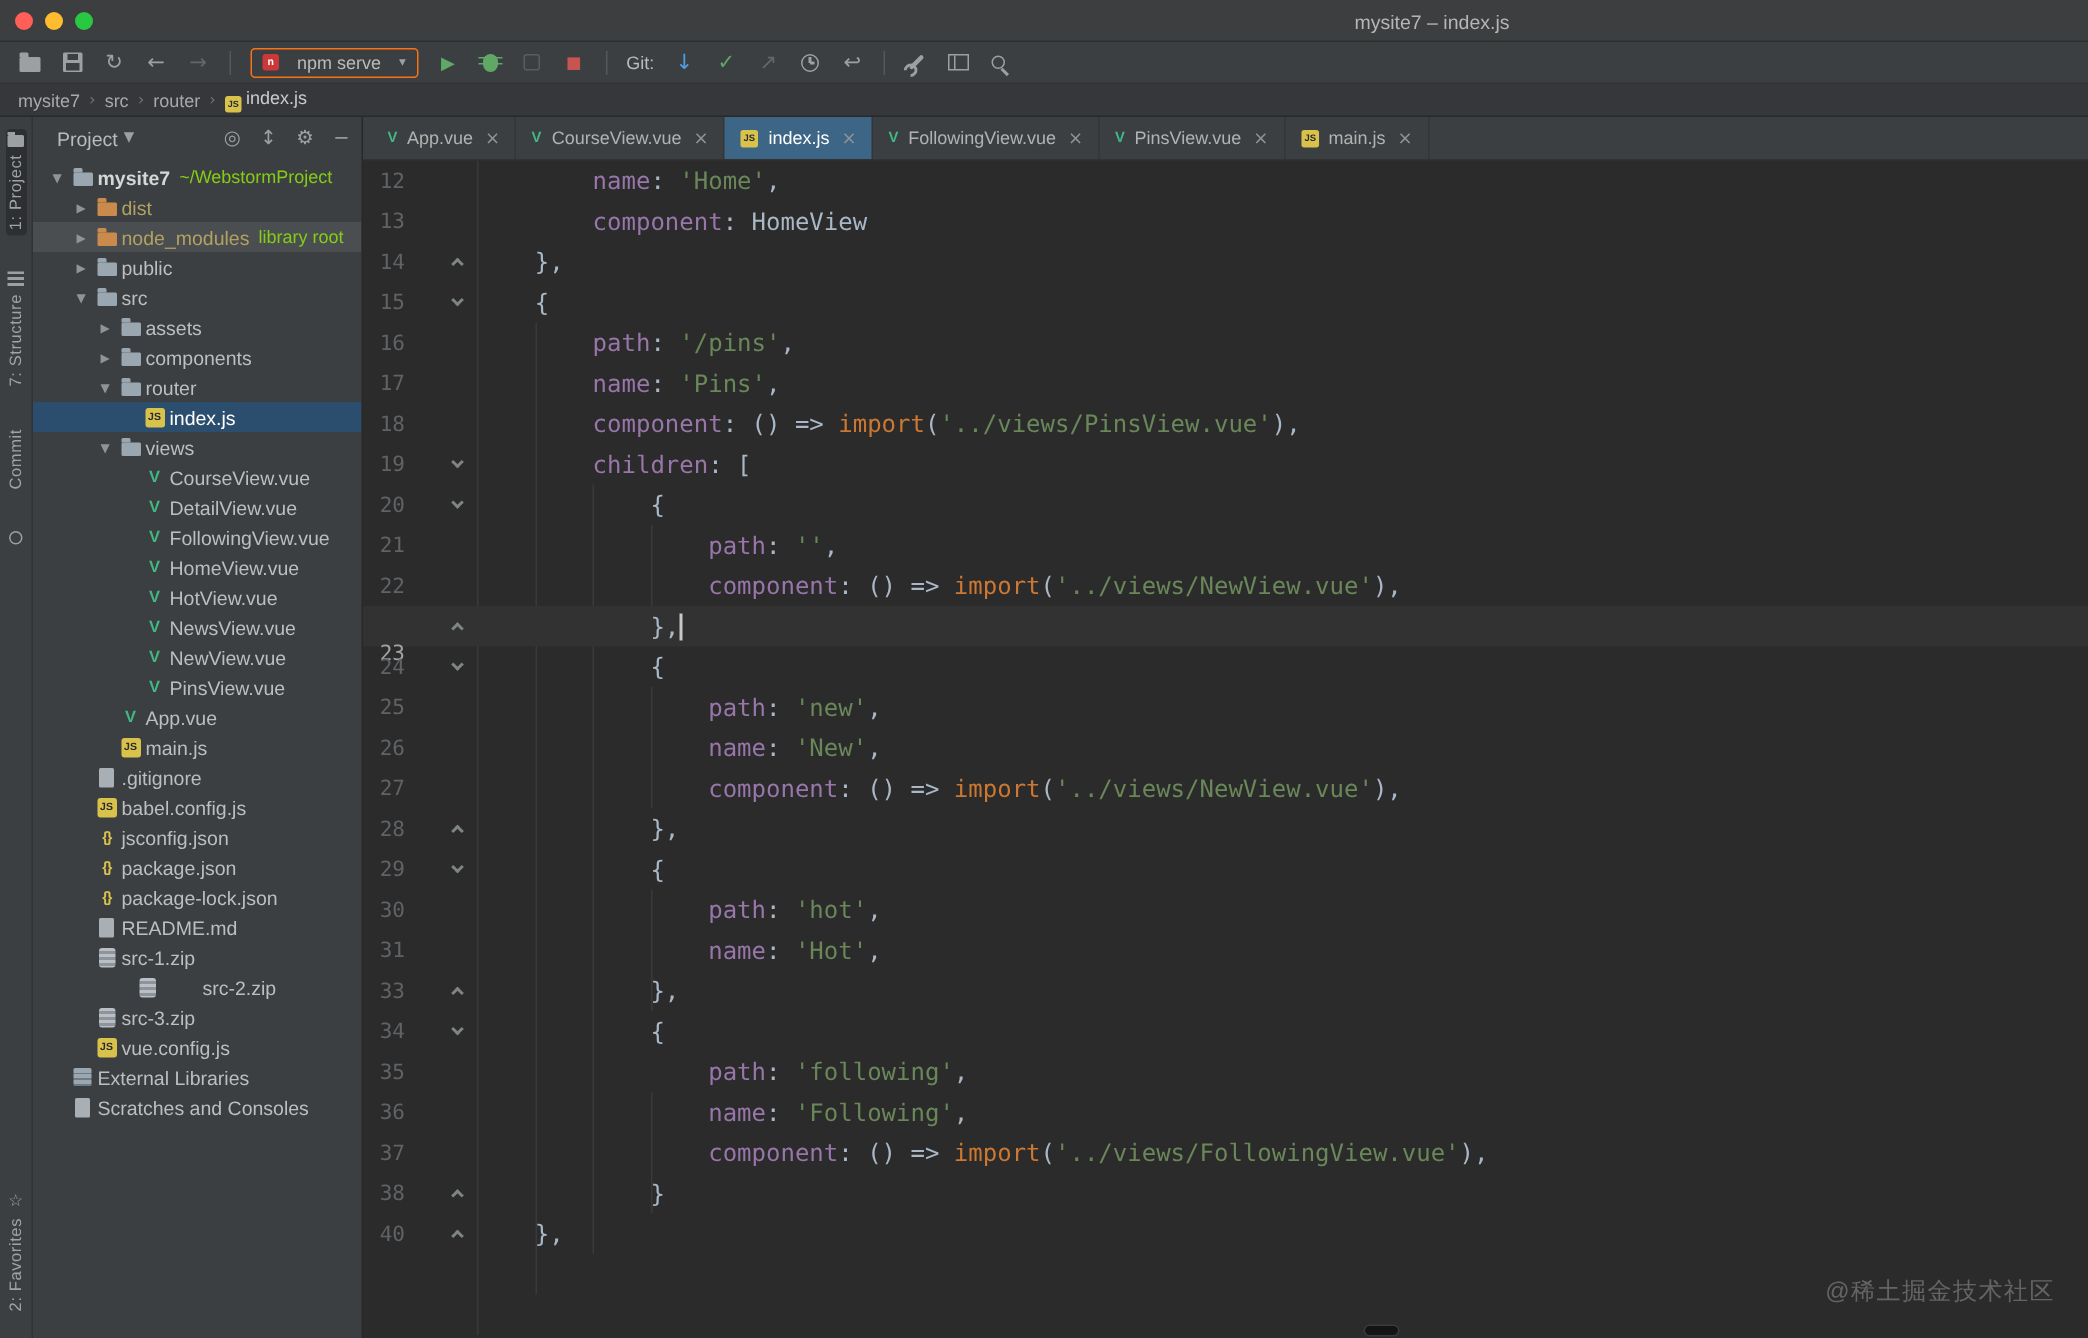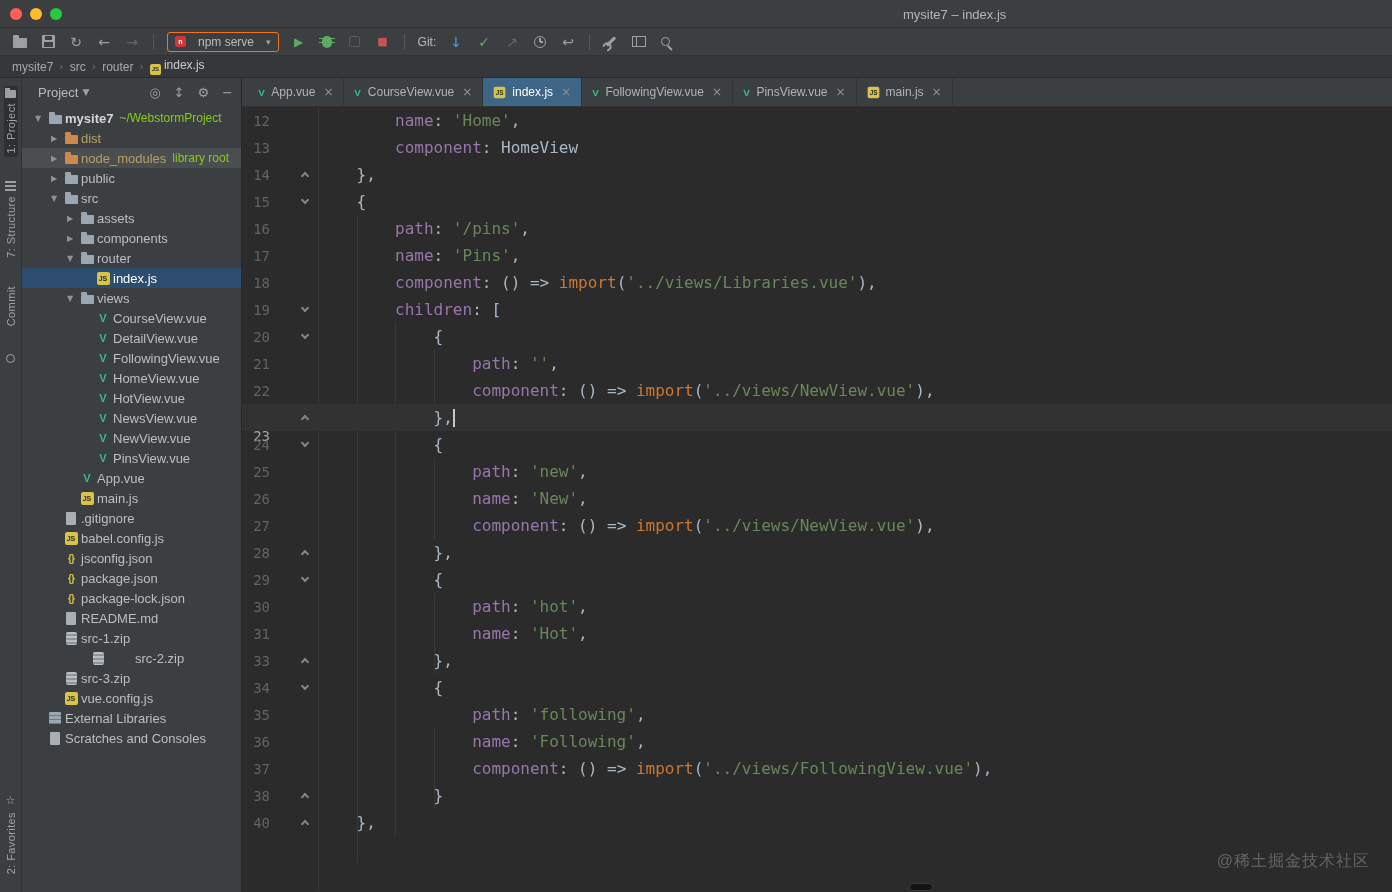--- a/index.html
+++ b/index.html
@@ -512,21 +512,21 @@
             <div class="guide" style="left: calc(12ch + 76px); top: 243px; height: 54px;"></div>
             <div class="guide" style="left: calc(12ch + 76px); top: 351px; height: 81px;"></div>
             <div class="guide" style="left: calc(12ch + 76px); top: 486px; height: 81px;"></div>
             <div class="guide" style="left: calc(12ch + 76px); top: 621px; height: 81px;"></div>
             <div class="cl"><span class="ln">12</span><span class="fold"></span><span class="code"><span class="t-d">        </span><span class="t-k">name</span><span class="t-d">: </span><span class="t-s">'Home'</span><span class="t-d">,</span></span></div>
             <div class="cl"><span class="ln">13</span><span class="fold"></span><span class="code"><span class="t-d">        </span><span class="t-k">component</span><span class="t-d">: HomeView</span></span></div>
             <div class="cl"><span class="ln">14</span><span class="fold"><span class="fchev up"></span></span><span class="code"><span class="t-d">    },</span></span></div>
             <div class="cl"><span class="ln">15</span><span class="fold"><span class="fchev down"></span></span><span class="code"><span class="t-d">    {</span></span></div>
             <div class="cl"><span class="ln">16</span><span class="fold"></span><span class="code"><span class="t-d">        </span><span class="t-k">path</span><span class="t-d">: </span><span class="t-s">'/pins'</span><span class="t-d">,</span></span></div>
             <div class="cl"><span class="ln">17</span><span class="fold"></span><span class="code"><span class="t-d">        </span><span class="t-k">name</span><span class="t-d">: </span><span class="t-s">'Pins'</span><span class="t-d">,</span></span></div>
-            <div class="cl"><span class="ln">18</span><span class="fold"></span><span class="code"><span class="t-d">        </span><span class="t-k">component</span><span class="t-d">: () =&gt; </span><span class="t-o">import</span><span class="t-d">(</span><span class="t-s">'../views/Libraries.vue'</span><span class="t-d">),</span></span></div>
+            <div class="cl"><span class="ln">18</span><span class="fold"></span><span class="code"><span class="t-d">        </span><span class="t-k">component</span><span class="t-d">: () =&gt; </span><span class="t-o">import</span><span class="t-d">(</span><span class="t-s">'../views/PinsView.vue'</span><span class="t-d">),</span></span></div>
             <div class="cl"><span class="ln">19</span><span class="fold"><span class="fchev down"></span></span><span class="code"><span class="t-d">        </span><span class="t-k">children</span><span class="t-d">: [</span></span></div>
             <div class="cl"><span class="ln">20</span><span class="fold"><span class="fchev down"></span></span><span class="code"><span class="t-d">            {</span></span></div>
             <div class="cl"><span class="ln">21</span><span class="fold"></span><span class="code"><span class="t-d">                </span><span class="t-k">path</span><span class="t-d">: </span><span class="t-s">''</span><span class="t-d">,</span></span></div>
             <div class="cl"><span class="ln">22</span><span class="fold"></span><span class="code"><span class="t-d">                </span><span class="t-k">component</span><span class="t-d">: () =&gt; </span><span class="t-o">import</span><span class="t-d">(</span><span class="t-s">'../views/NewView.vue'</span><span class="t-d">),</span></span></div>
             <div class="cl cur"><span class="ln">23</span><span class="fold"><span class="fchev up"></span></span><span class="code"><span class="t-d">            },</span><span class="caret"></span></span></div>
             <div class="cl"><span class="ln">24</span><span class="fold"><span class="fchev down"></span></span><span class="code"><span class="t-d">            {</span></span></div>
             <div class="cl"><span class="ln">25</span><span class="fold"></span><span class="code"><span class="t-d">                </span><span class="t-k">path</span><span class="t-d">: </span><span class="t-s">'new'</span><span class="t-d">,</span></span></div>
             <div class="cl"><span class="ln">26</span><span class="fold"></span><span class="code"><span class="t-d">                </span><span class="t-k">name</span><span class="t-d">: </span><span class="t-s">'New'</span><span class="t-d">,</span></span></div>
             <div class="cl"><span class="ln">27</span><span class="fold"></span><span class="code"><span class="t-d">                </span><span class="t-k">component</span><span class="t-d">: () =&gt; </span><span class="t-o">import</span><span class="t-d">(</span><span class="t-s">'../views/NewView.vue'</span><span class="t-d">),</span></span></div>
             <div class="cl"><span class="ln">28</span><span class="fold"><span class="fchev up"></span></span><span class="code"><span class="t-d">            },</span></span></div>

